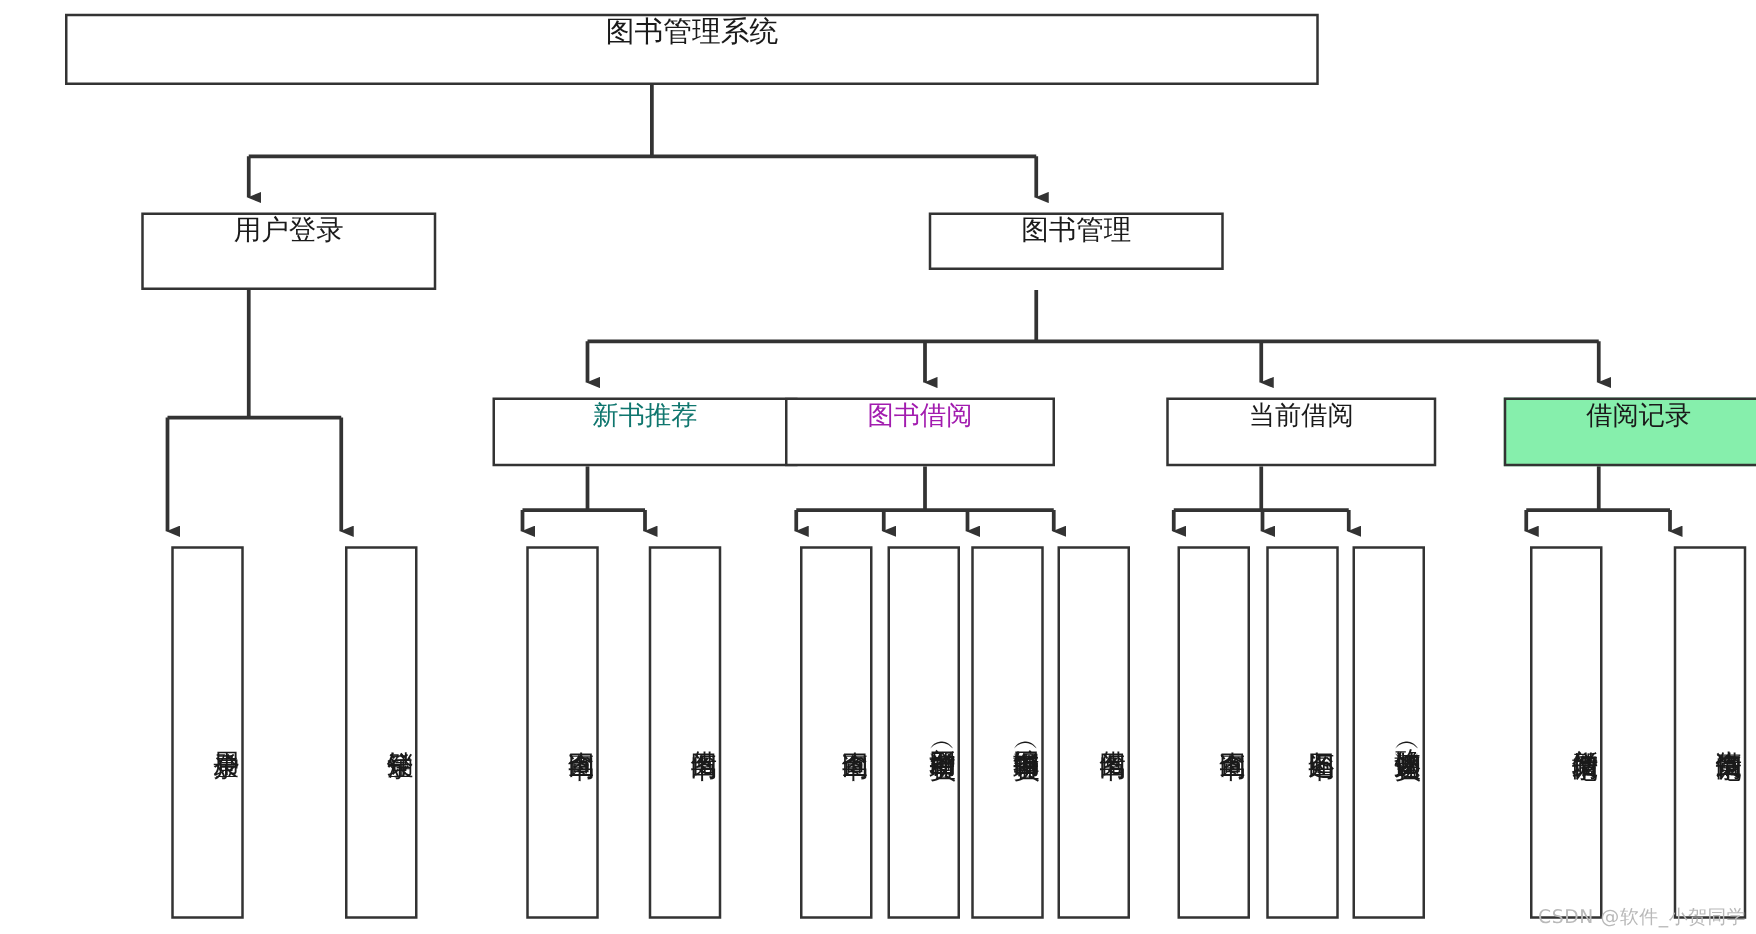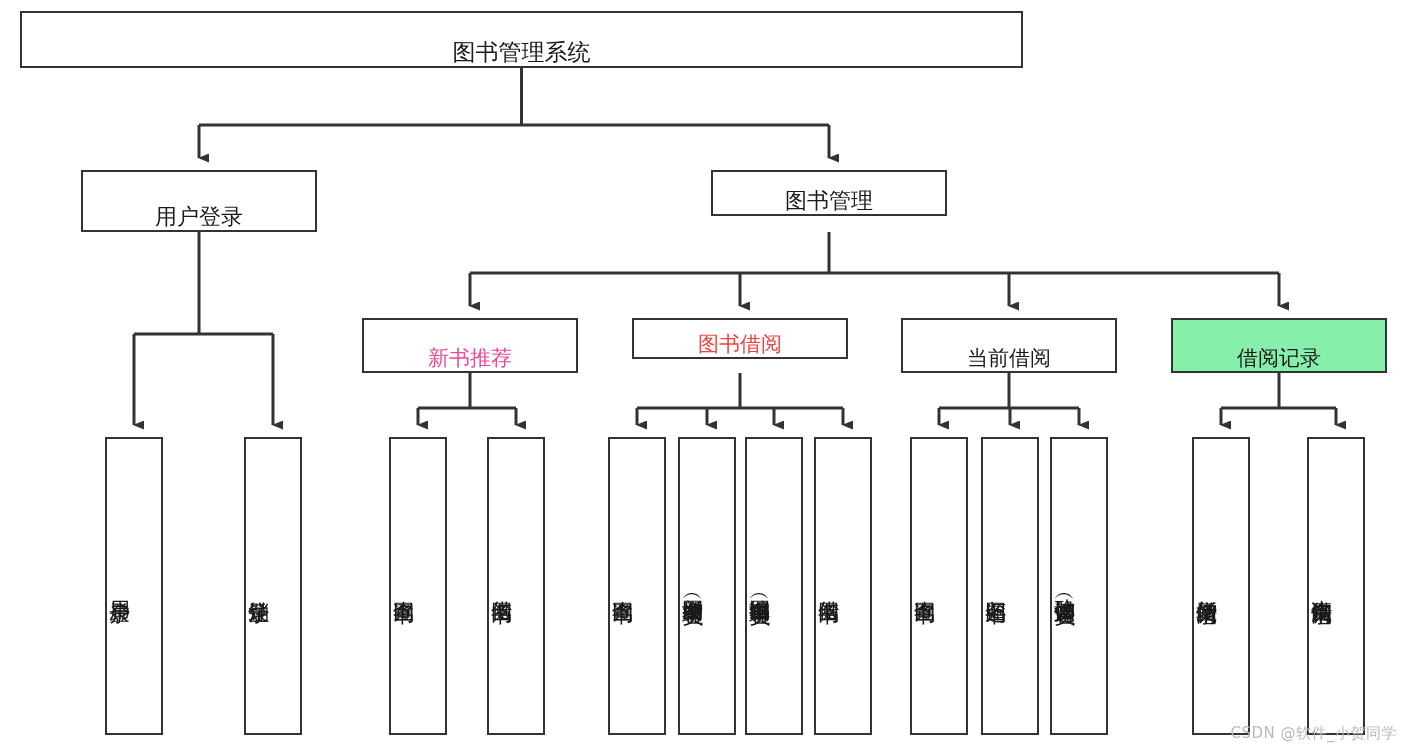--- a/index.html
+++ b/index.html
@@ -25,24 +25,25 @@
     height: 747px;
     pointer-events: none;
   }
   .node {
     position: absolute;
     box-sizing: border-box;
     border: 2px solid #14b8a6;
     background: #ffffff;
     color: #1a1a1a;
     display: flex;
-    align-items: flex-end;
+    align-items: flex-start;
     justify-content: center;
     text-align: center;
     line-height: 1.18;
+    margin-left: 32px;
   }
   .node-label {
     display: block;
     white-space: pre-line;
   }
   .lvl0 { font-size: 23px; }
   .lvl1 { font-size: 22px; }
   .lvl2 { font-size: 21px; }
   .leaf {
     font-size: 21px;
@@ -129,24 +130,24 @@
     <span class="node-label">图书管理系统</span>
   </div>
 
   <div class="node lvl1" id="node-l1-0" style="left: 81px; top: 170px; width: 236px; height: 62px; border-color: rgb(51, 51, 51); background: rgb(255, 255, 255); color: rgb(26, 26, 26);">
     <span class="node-label">用户登录</span>
   </div>
   <div class="node lvl1" id="node-l1-1" style="left: 711px; top: 170px; width: 236px; height: 46px; border-color: rgb(51, 51, 51); background: rgb(255, 255, 255); color: rgb(26, 26, 26);">
     <span class="node-label">图书管理</span>
   </div>
 
-  <div class="node lvl2" id="node-l2-0" style="left: 362px; top: 318px; width: 216px; height: 55px; border-color: rgb(51, 51, 51); background: rgb(255, 255, 255); color: #ec4899;">
+  <div class="node lvl2" id="node-l2-0" style="left: 362px; top: 318px; width: 244px; height: 55px; border-color: rgb(51, 51, 51); background: rgb(255, 255, 255); color: #0f766e;">
     <span class="node-label">新书推荐</span>
   </div>
-  <div class="node lvl2" id="node-l2-1" style="left: 632px; top: 318px; width: 216px; height: 41px; border-color: rgb(51, 51, 51); background: rgb(255, 255, 255); color: #ef4444;">
+  <div class="node lvl2" id="node-l2-1" style="left: 596px; top: 318px; width: 216px; height: 55px; border-color: rgb(51, 51, 51); background: rgb(255, 255, 255); color: #a21caf;">
     <span class="node-label">图书借阅</span>
   </div>
   <div class="node lvl2" id="node-l2-2" style="left: 901px; top: 318px; width: 216px; height: 55px; border-color: rgb(51, 51, 51); background: rgb(255, 255, 255); color: rgb(26, 26, 26);">
     <span class="node-label">当前借阅</span>
   </div>
   <div class="node lvl2" id="node-l2-3" style="left: 1171px; top: 318px; width: 216px; height: 55px; border-color: rgb(51, 51, 51); background: #86efac; color: rgb(26, 26, 26);">
     <span class="node-label">借阅记录</span>
   </div>
 
   <div class="node leaf" id="node-leaf-0" style="left: 105px; top: 437px; width: 58px; height: 298px; border-color: rgb(51, 51, 51); background: rgb(255, 255, 255); color: rgb(26, 26, 26);">

